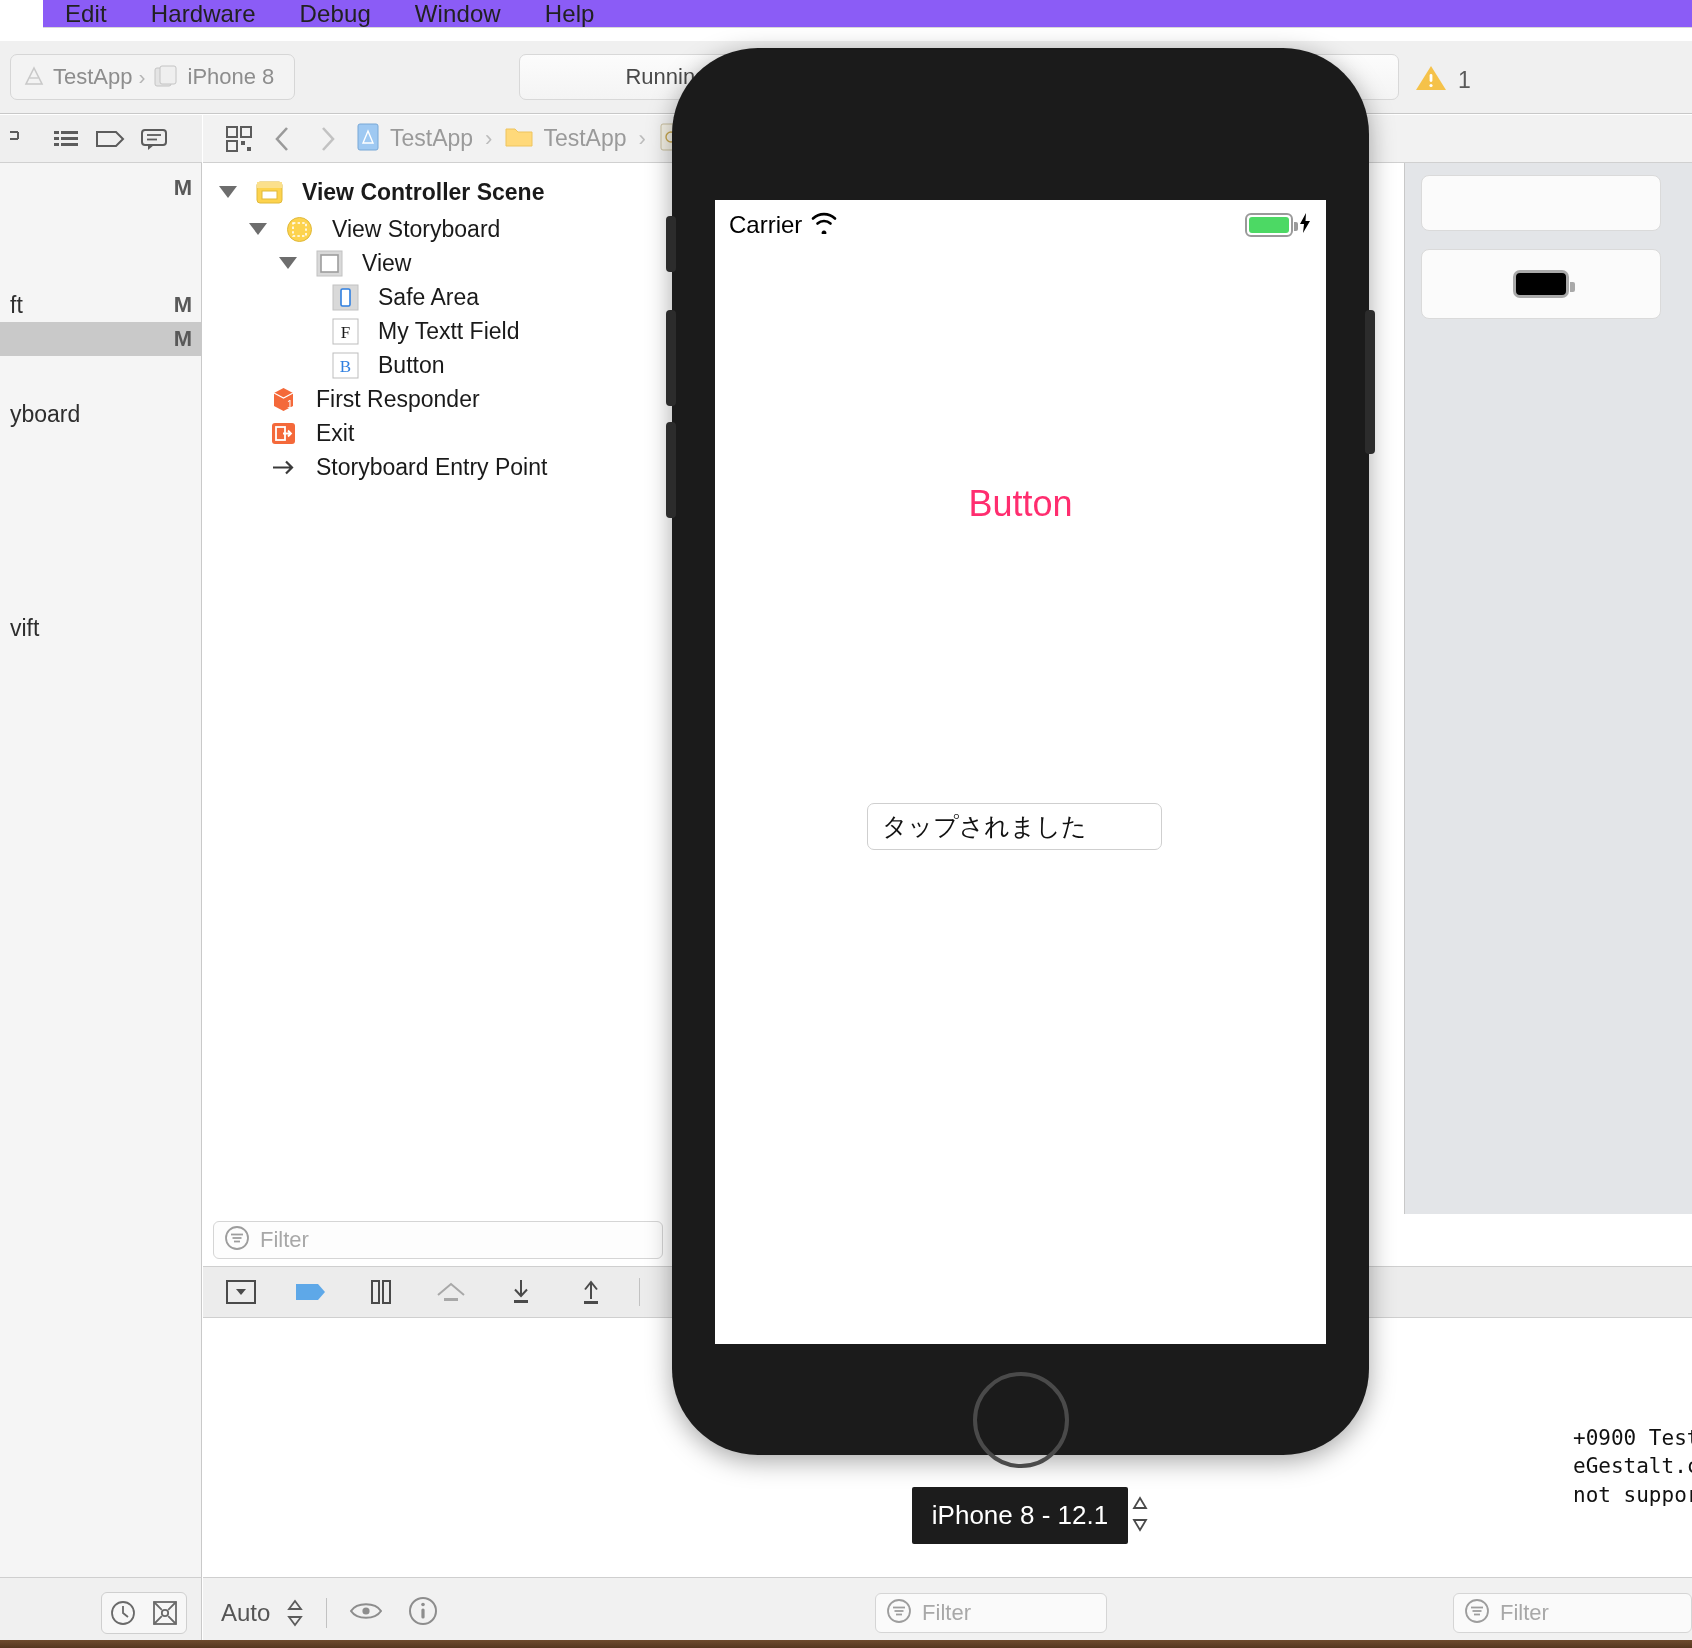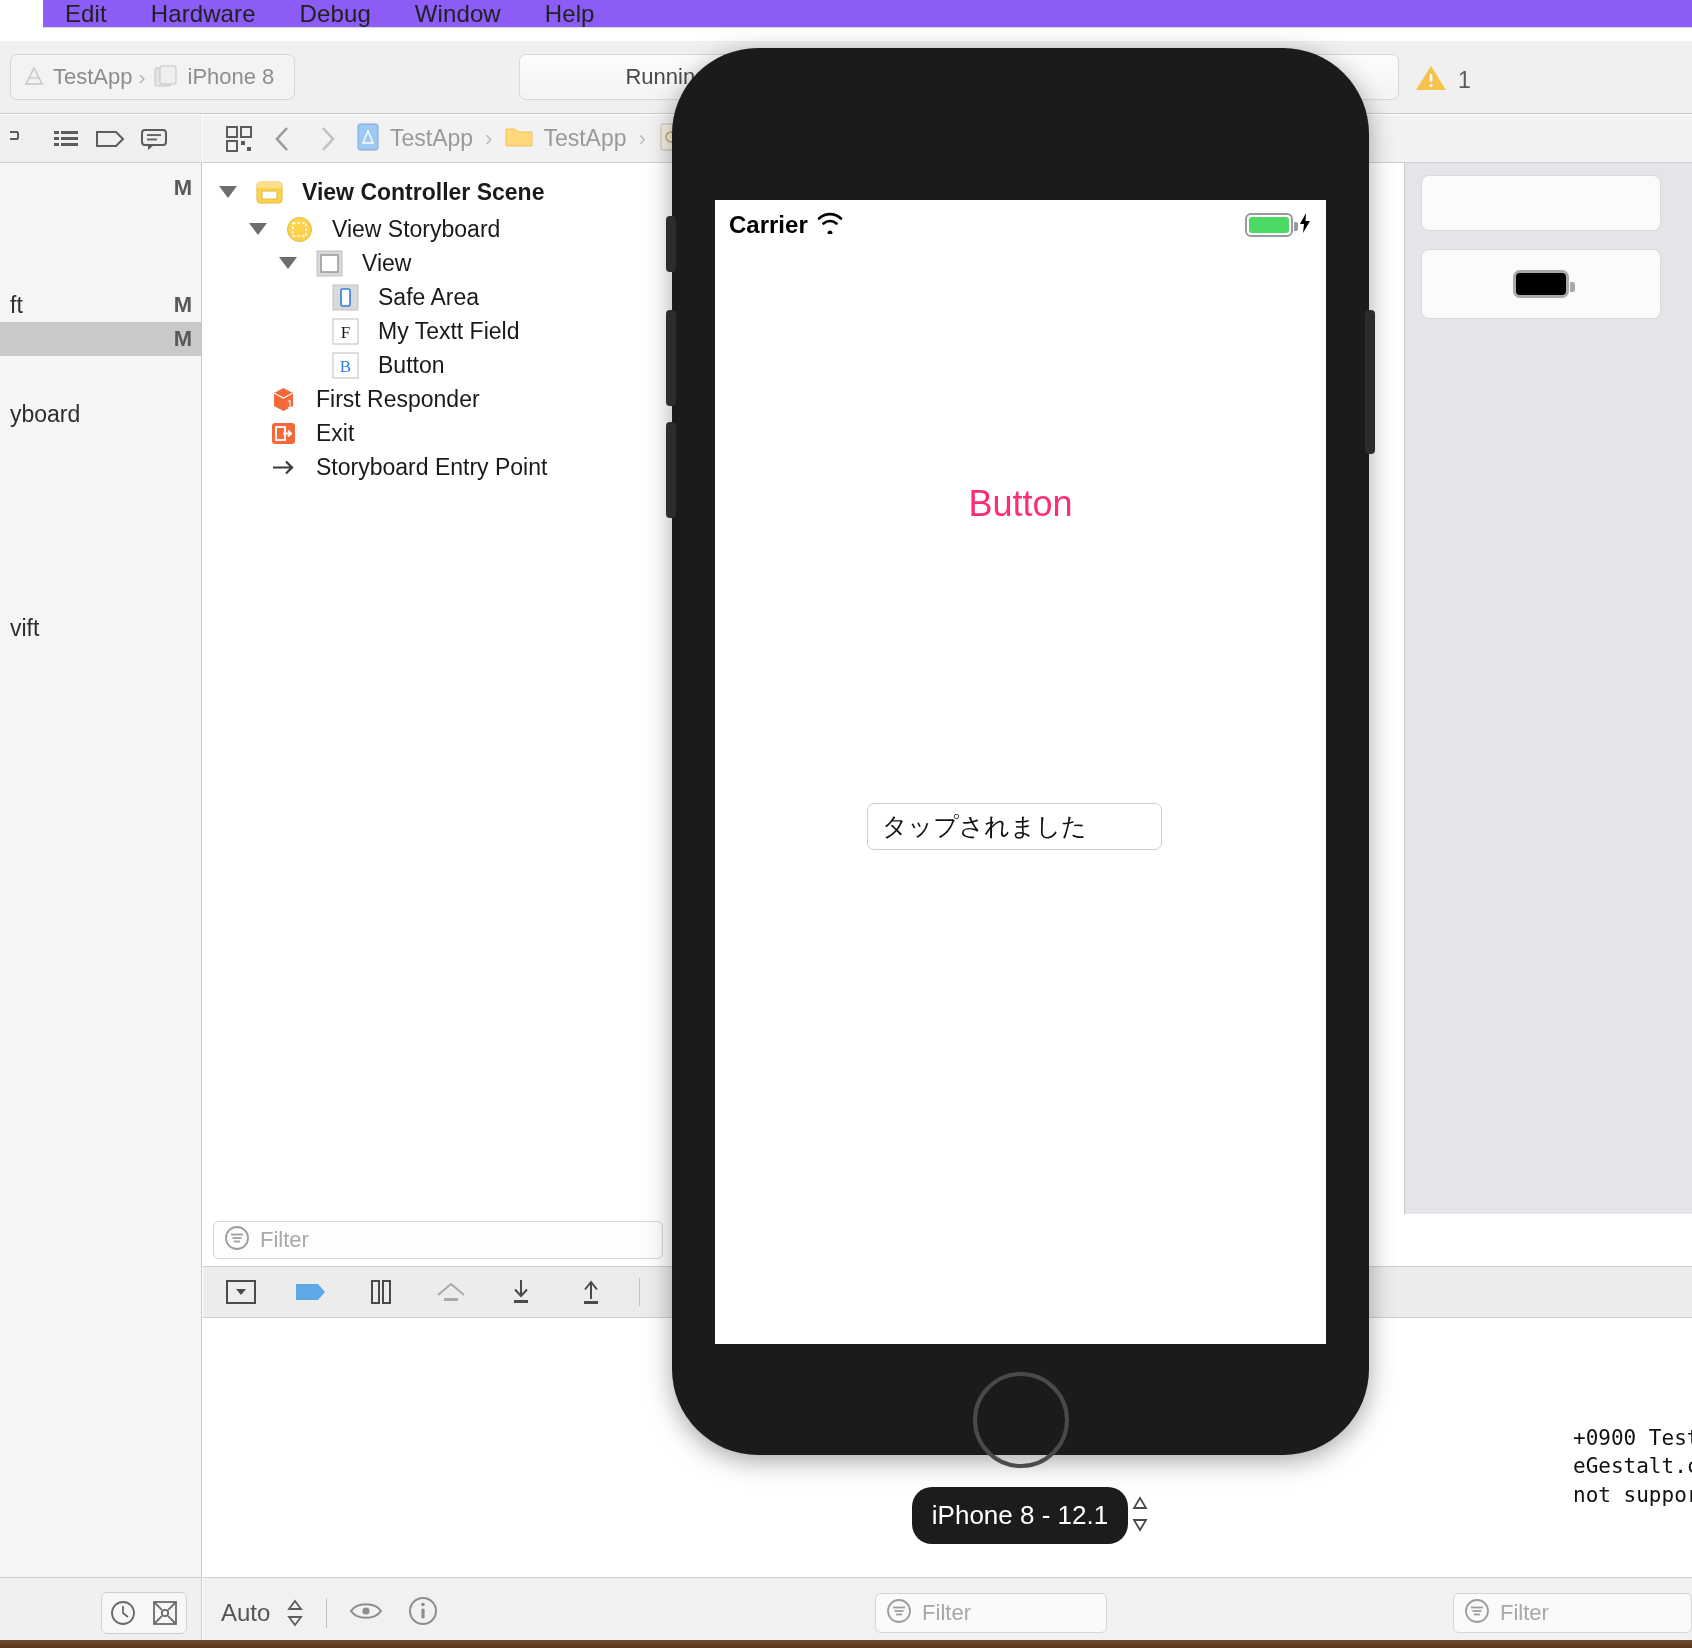--- a/index.html
+++ b/index.html
@@ -186,21 +186,21 @@
     box-shadow: 0 6px 26px rgba(0,0,0,.35);
   }
   .sim-screen {
     position: absolute; left: 43px; top: 152px; width: 611px; height: 1144px;
     background: #ffffff;
   }
   .sim-statusbar {
     position: absolute; left: 0; top: 0; width: 611px; height: 50px;
     display: flex; align-items: center; padding: 0 14px; color: #000;
   }
-  .sb-carrier { font-size: 24px; font-weight: 700; }
+  .sb-carrier { font-size: 24px; font-weight: 400; }
   .sb-time { position: absolute; left: 0; width: 611px; text-align: center; font-size: 24px; font-weight: bold; }
   .sb-right { margin-left: auto; display: flex; align-items: center; gap: 5px; z-index: 2;}
   .bat-green {
     width: 48px; height: 24px; border: 2.5px solid #9a9a9a; border-radius: 6px;
     padding: 2px; position: relative;
   }
   .bat-green i { display: block; width: 100%; height: 100%; background: #4cd964; border-radius: 3px; }
   .bat-green::after {
     content:''; position:absolute; right:-7px; top:7px; width:4px; height:9px;
     background:#9a9a9a; border-radius:0 2px 2px 0;
@@ -216,21 +216,21 @@
     font-size: 25px; color: #111;
   }
   .sim-home {
     position: absolute; left: 50%; top: 1324px; transform: translateX(-50%);
     width: 96px; height: 96px; border-radius: 50%; border: 4px solid #4a4a4a;
   }
   .sim-side-btn { position: absolute; background: #2c2c2c; border-radius: 4px; }
 
   .device-tip {
     position: absolute; left: 912px; top: 1487px; width: 216px; height: 57px;
-    background: #1c1c1c; border-radius: 20px;
+    background: #1c1c1c; border-radius: 2px;
     display: flex; align-items: center; justify-content: center;
     color: #ffffff; font-size: 26px; z-index: 40;
   }
   .tip-stepper { position: absolute; left: 1130px; top: 1492px; z-index: 41; }
 </style>
 </head>
 <body>
 
 <div id="root">
 

